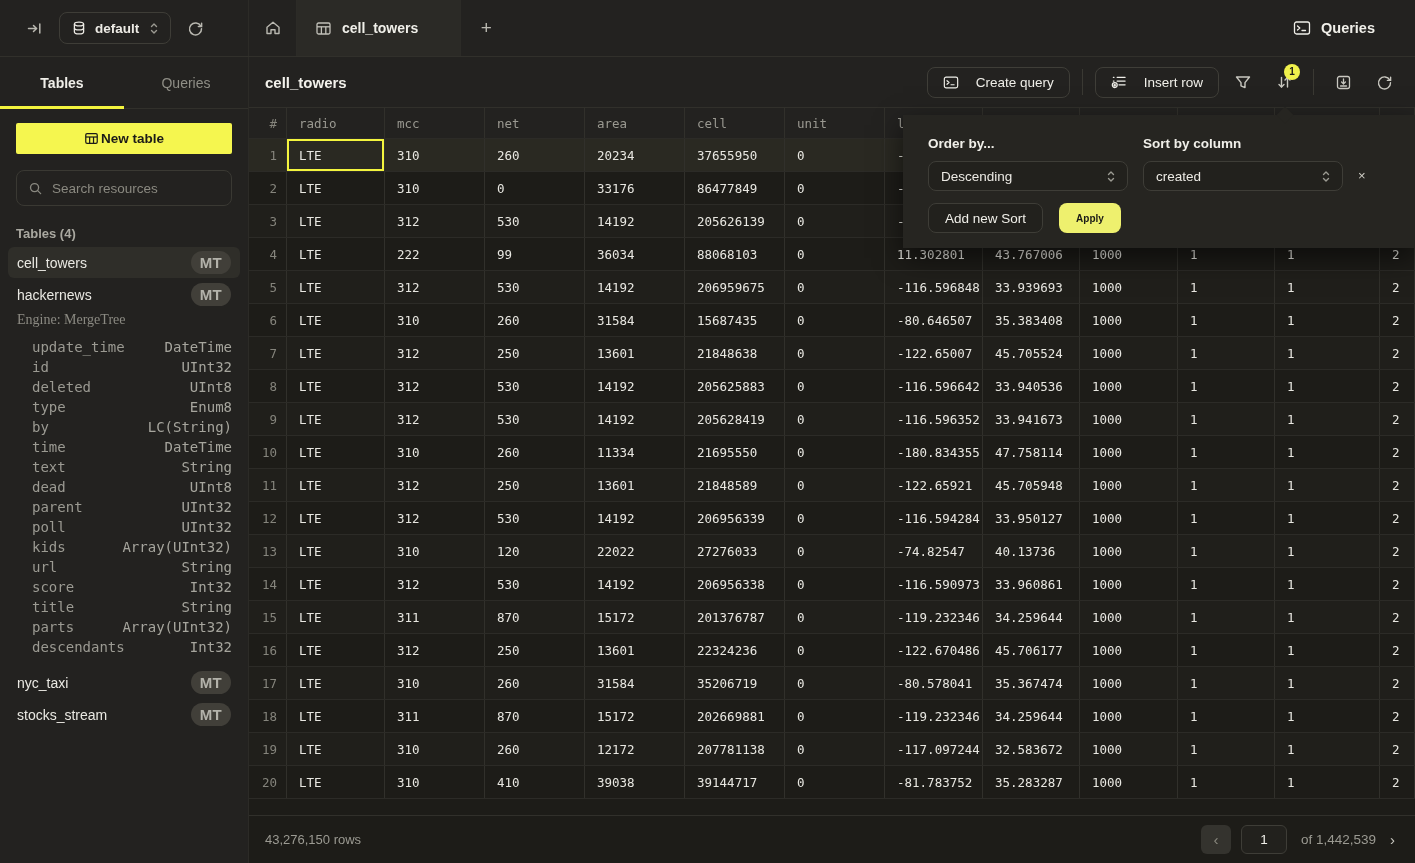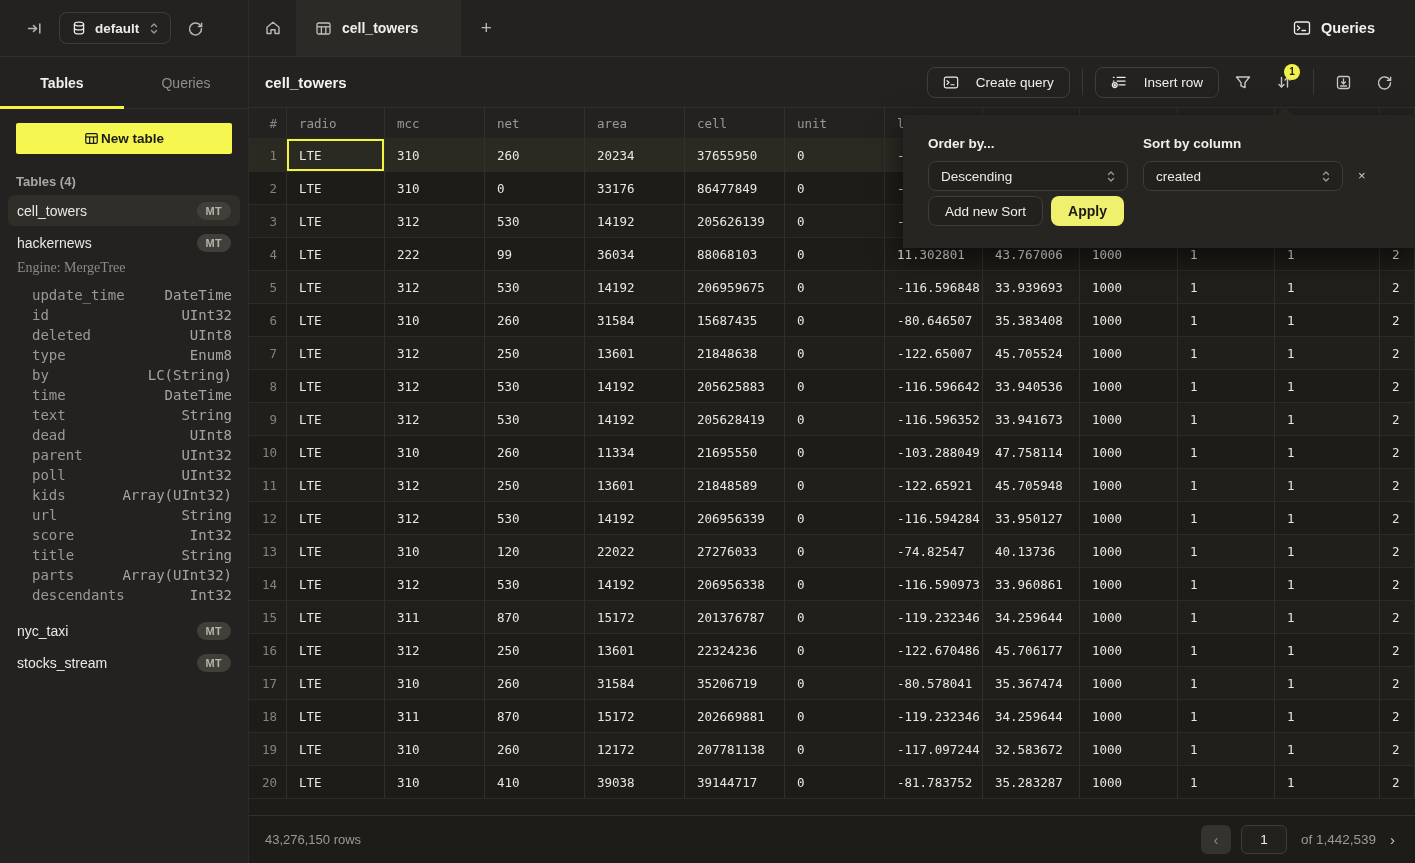--- a/index.html
+++ b/index.html
@@ -30,21 +30,21 @@
   .sb-tab.active::after { content:""; position:absolute; left:0; right:0; bottom:-1px; height:3px; background:#f3f43e; }
   .sidebar-content { padding:14px 16px; overflow:hidden; }
   .new-table-btn { width:100%; height:31px; border:none; border-radius:2px; background:#f5f64f; color:#1c1b18; font-size:13.5px; font-weight:600; display:flex; align-items:center; justify-content:center; gap:2px; cursor:pointer; }
   .search-box { margin-top:16px; height:36px; border:1px solid #3a3933; border-radius:8px; display:flex; align-items:center; gap:9px; padding:0 11px; color:#8a8980; }
   .search-box input { background:transparent; border:none; outline:none; color:#d8d7cf; font-size:13.5px; width:100%; font-family:"Liberation Sans", sans-serif; }
   .search-box input::placeholder { color:#8a8980; }
   .section-label { margin:20px 0 6px 0; font-size:13px; color:#a9a8a0; font-weight:600; }
   .tbl-item { height:31px; display:flex; align-items:center; justify-content:space-between; margin:1px -8px; padding:0 9px; border-radius:6px; cursor:pointer; }
   .tbl-item.selected { background:#2f2e29; }
   .tbl-item .tname { font-size:14px; font-weight:500; color:#eae9e3; }
-  .mt-badge { background:#413f39; color:#b3b2aa; font-size:11px; font-weight:600; border-radius:999px; padding:3px 9px; letter-spacing:.3px; }
+  .mt-badge { background:#413f39; color:#b3b2aa; font-size:15px; font-weight:600; border-radius:999px; padding:3px 9px; letter-spacing:.3px; }
   .engine-line { font-size:14px; color:#8b8a82; margin:2px 0 9px 1px;font-family:Liberation Serif, serif; }
   .schema { font-family:"DejaVu Sans Mono", monospace; font-size:14px; line-height:20px; margin:0 0 10px 0; }
   .schema-row { display:flex; justify-content:space-between; padding-left:16px; color:#9b9a92; }
   .schema-row .ftype { color:#a6a59d; }
 
   
   .main { flex:1; display:flex; flex-direction:column; background:#1d1c18; min-width:0; }
   .main-header { height:51px; display:flex; align-items:center; justify-content:space-between; padding:0 14px 0 16px; background:#232220; border-bottom:1px solid #31302b; }
   .page-title { font-size:15px; font-weight:700; color:#f2f1eb; }
   .toolbar { display:flex; align-items:center; gap:7px; }
@@ -78,23 +78,23 @@
   
   .sort-popup { position:absolute; left:903px; top:115px; width:512px; height:133px; background:#262521; box-shadow:0 10px 26px rgba(0,0,0,.55); z-index:10; padding:21px 24px 14px 25px; }
   .sort-popup .caret { position:absolute; top:-6px; left:376px; width:12px; height:12px; background:#262521; transform:rotate(45deg); }
   .popup-cols { display:flex; align-items:flex-start; }
   .pcol { width:200px; }
   .pcol + .pcol { margin-left:15px; }
   .plabel { font-size:13.5px; font-weight:700; color:#f0efe9; margin-bottom:10px; }
   .pselect { height:30px; width:100%; border:1px solid #3e3d37; border-radius:8px; background:#22211d; display:flex; align-items:center; justify-content:space-between; padding:0 10px 0 12px; font-size:13.5px; color:#eceae4; cursor:pointer; }
   .pselect .chev { color:#9b9a92; }
   .pclose { background:none; border:none; color:#cfcec6; font-size:13px; margin:32px 0 0 15px; cursor:pointer; }
-  .popup-actions { display:flex; gap:8px; margin-top:5px;align-items:flex-end; }
+  .popup-actions { display:flex; gap:16px; margin-top:12px;align-items:flex-end; }
   .add-sort-btn { height:30px; padding:0 16px; border:1px solid #3e3d37; border-radius:8px; background:#22211d; color:#f0efe9; font-size:13.5px; font-weight:500; cursor:pointer; }
-  .apply-btn { height:30px; padding:4px 17px; border:none; border-radius:8px; background:#eef06e; color:#1b1a17; font-size:14px; font-weight:600; cursor:pointer; }
+  .apply-btn { height:30px; padding:4px 17px; border:none; border-radius:8px; background:#eef06e; color:#1b1a17; font-size:10px; font-weight:600; cursor:pointer; }
 
   svg { display:block; }
 </style>
 </head>
 <body>
 
 <div class="app">
 
   <div class="topbar">
     <div class="topbar-left">
@@ -178,20 +178,29 @@
           <span>
             <svg width="15" height="15" viewBox="0 0 17 17" fill="none" stroke="currentColor" stroke-width="1.4">
                 <rect x="2" y="3" width="13" height="11" rx="1.5"></rect>
                 <line x1="2" y1="6.8" x2="15" y2="6.8"></line>
                 <line x1="6.4" y1="6.8" x2="6.4" y2="14"></line>
                 <line x1="10.8" y1="6.8" x2="10.8" y2="14"></line>
               </svg>
           </span>
           <span>New table</span>
         </button>
+        <div class="search-box">
+          <span>
+            <svg width="15" height="15" viewBox="0 0 16 16" fill="none" stroke="currentColor" stroke-width="1.4" stroke-linecap="round">
+                <circle cx="7" cy="7" r="4.3"></circle>
+                <line x1="10.3" y1="10.3" x2="13.5" y2="13.5"></line>
+              </svg>
+          </span>
+          <input placeholder="Search resources" style="">
+        </div>
         <div class="section-label">Tables (4)</div>
         <div id="table-list">
             <div class="tbl-item selected">
               <span class="tname">cell_towers</span>
               <span class="mt-badge">MT</span>
             </div>
             <div class="tbl-item">
               <span class="tname">hackernews</span>
               <span class="mt-badge">MT</span>
             </div>
@@ -497,21 +506,21 @@
               <div class="cell">2</div>
             </div>
             <div class="trow even">
               <div class="cell num">10</div>
               <div class="cell">LTE</div>
               <div class="cell">310</div>
               <div class="cell">260</div>
               <div class="cell">11334</div>
               <div class="cell">21695550</div>
               <div class="cell">0</div>
-              <div class="cell">-103.288049</div>
+              <div class="cell">-180.834355</div>
               <div class="cell">47.758114</div>
               <div class="cell">1000</div>
               <div class="cell">1</div>
               <div class="cell">1</div>
               <div class="cell">2</div>
             </div>
             <div class="trow odd">
               <div class="cell num">11</div>
               <div class="cell">LTE</div>
               <div class="cell">312</div>

